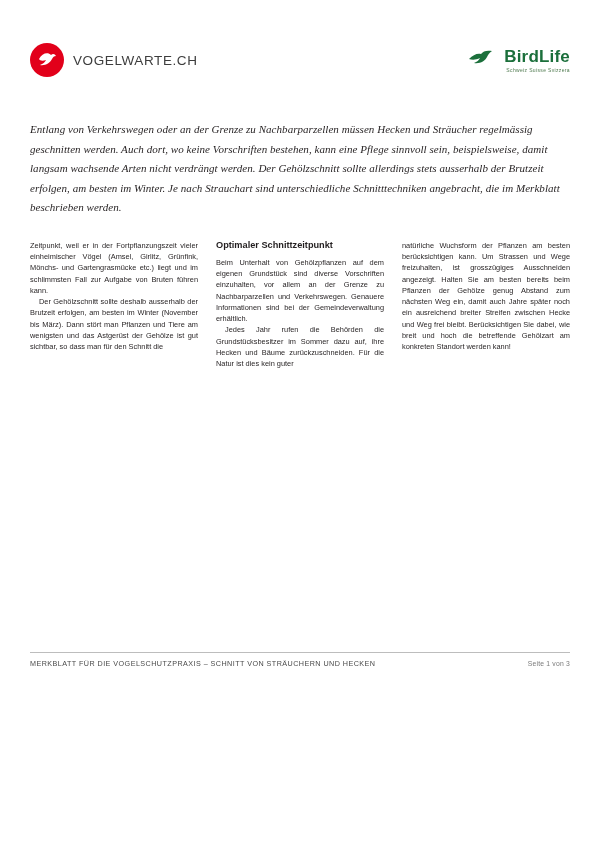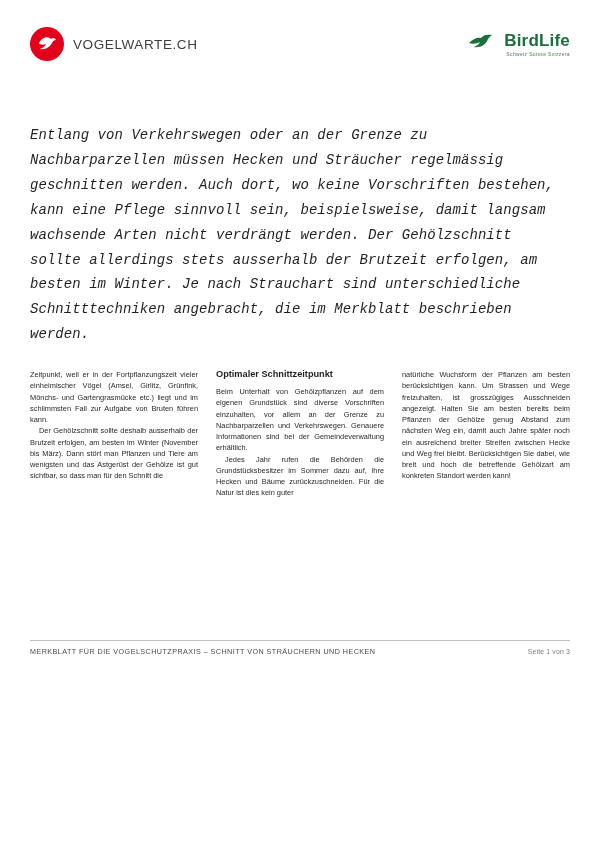--- a/index.html
+++ b/index.html
@@ -13,21 +13,21 @@
     font-family: "Liberation Sans", sans-serif;
     color: #231f20;
     position: relative;
     overflow: hidden;
   }
   .page {
     position: relative;
     width: 600px;
     height: 674px;
     box-sizing: border-box;
-    padding: 0 30px;
+    padding: 16px 30px;
   }
 
   
   .header {
     height: 88px;
     display: flex;
     align-items: center;
     justify-content: space-between;
   }
   .brand-left {
@@ -197,24 +197,24 @@
     margin-top: 24px;
     font-size: 19.5px;
     font-weight: 400;
     line-height: 1.32;
     color: #231f20;
     letter-spacing: -0.1px;
   }
 
   
   .lead {
-    margin-top: 35px;
-    font-family: Liberation Mono, monospace;
+    margin-top: 16px;
+    font-family: Liberation Serif, serif;
     font-style: italic;
-    font-size: 14px;
+    font-size: 11px;
     line-height: 1.78;
     color: #231f20;
     letter-spacing: 0.05px;
   }
 
   
   .cols {
     margin-top: 22px;
     display: flex;
     gap: 18px;
@@ -237,21 +237,21 @@
   }
   .col p.indent {
     text-indent: 9px;
   }
 
   
   .footer {
     position: absolute;
     left: 30px;
     right: 30px;
-    bottom: 18px;
+    bottom: 6px;
   }
   .footer-rule {
     border-top: 1px solid #bdbdbd;
     margin-bottom: 6px;
   }
   .footer-row {
     display: flex;
     justify-content: space-between;
     align-items: baseline;
   }

